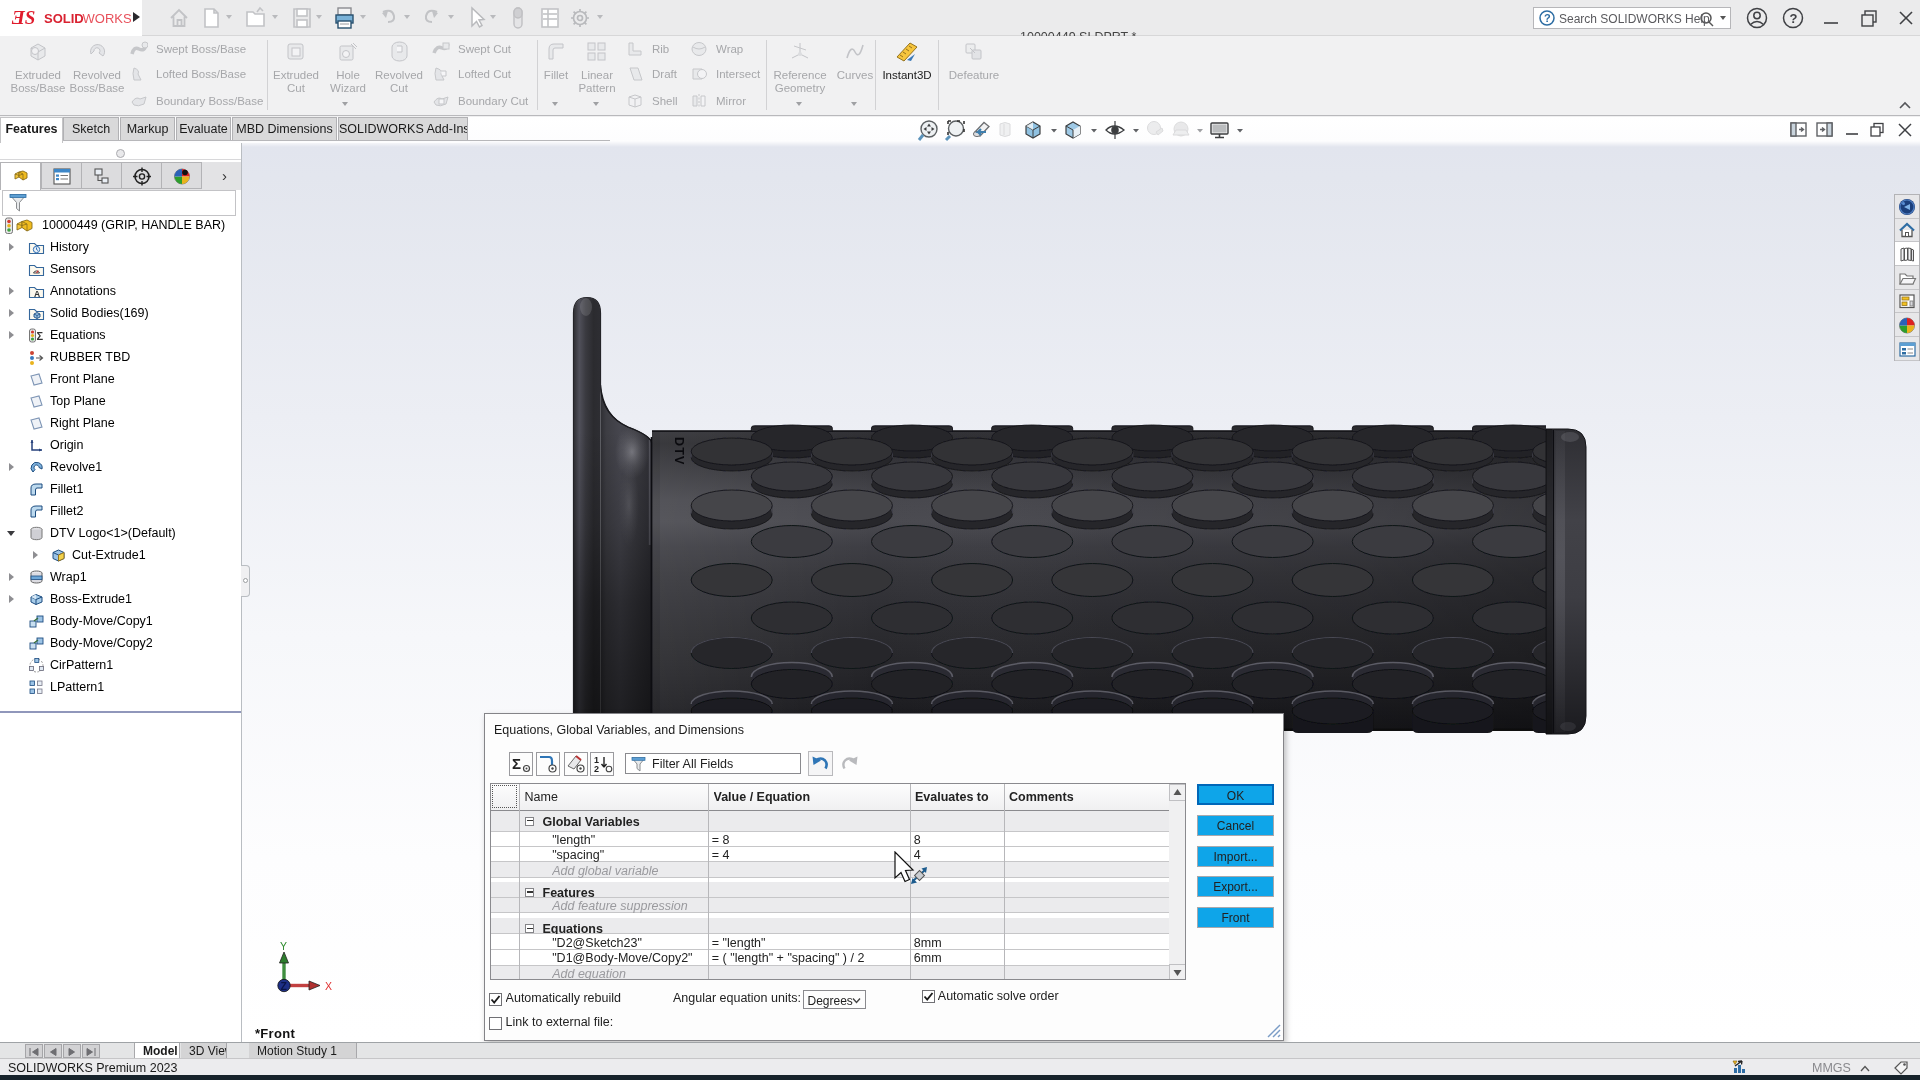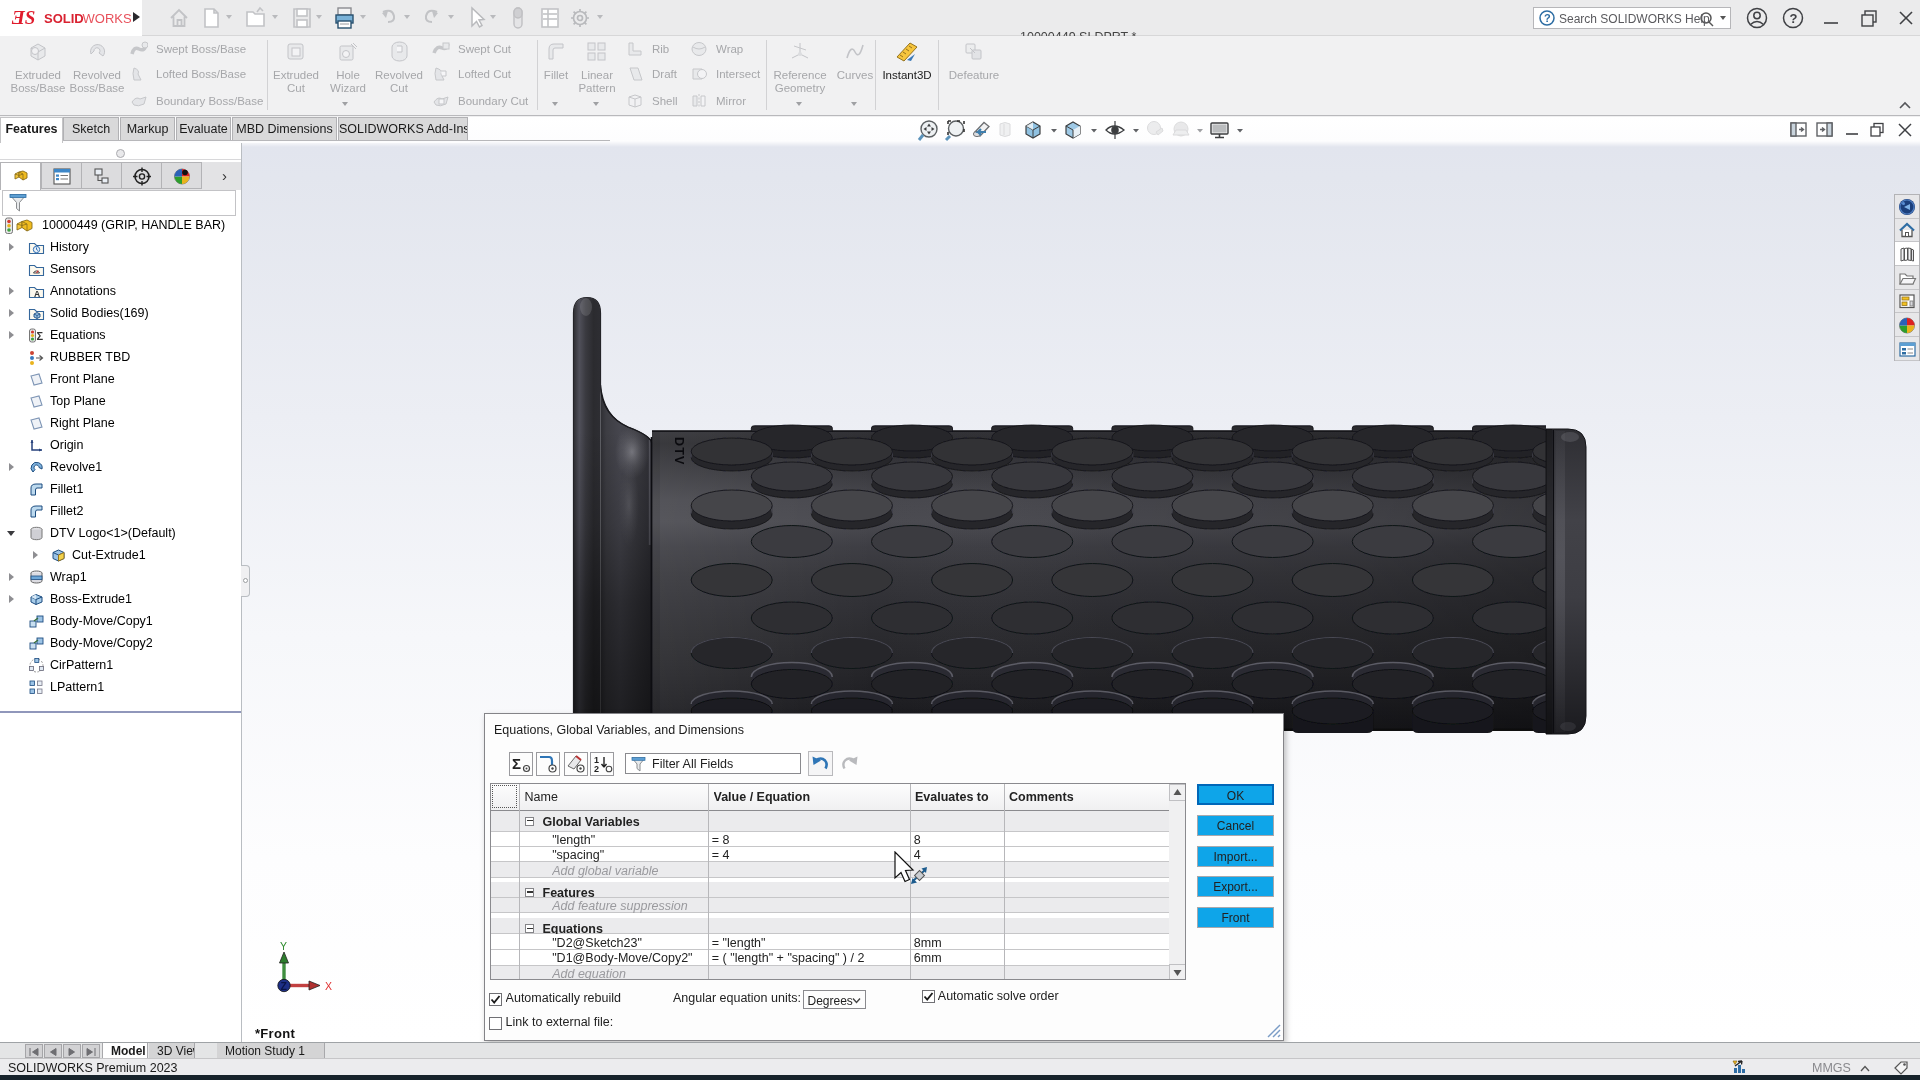--- a/index.html
+++ b/index.html
@@ -39,21 +39,21 @@
   .trow .ar { position:absolute; left:9px; top:6px; width:0; height:0; border-top:4px solid transparent; border-bottom:4px solid transparent; border-left:5px solid #8e8e92; }
   .trow .ard { position:absolute; left:7px; top:8px; width:0; height:0; border-left:4px solid transparent; border-right:4px solid transparent; border-top:5px solid #3a3a3e; }
   .trow svg.tico { position:absolute; left:28px; top:2px; }
   
   #dlg { position:absolute; left:484px; top:713px; width:800px; height:328px; background:#fdfdfd; border:1px solid #848488; box-shadow:2px 3px 6px rgba(0,0,0,0.25); }
   .dbtn { position:absolute; left:712px; width:77px; height:21px; background:#0ea5e9; border:1px solid #a8a8ac; text-align:center; font-size:12px; padding-top:3px; }
   .cell { position:absolute; font-size:12.5px; white-space:nowrap; overflow:hidden; }
   .cb { position:absolute; width:13px; height:13px; background:#fff; border:1px solid #707074; }
   
   #mtabbar { position:absolute; left:0; top:1042px; width:1920px; height:16px; background:#e4e5e6; border-top:1px solid #9fa3a6; }
-  .mtab { position:absolute; top:0; height:16px; white-space:nowrap; overflow:hidden; background:#d4d4d5; border-right:1px solid #a8a8ab; font-size:12px; padding:1px 8px 0 8px; color:#1a1a1a; }
+  .mtab { position:absolute; top:0; height:16px; white-space:nowrap; overflow:hidden; background:#d4d4d5; border-right:1px solid #a8a8ab; font-size:12px; padding:1px 8px 0 8px; color:#1a1a1a;margin-left:32px; }
   #statusbar { position:absolute; left:0; top:1058px; width:1920px; height:17px; background:#ececee; border-top:1px solid #c6c6c8; }
   #darkstrip { position:absolute; left:0; top:1075px; width:1920px; height:5px; background:#17232b; }
 </style>
 </head>
 <body>
 <div id="app">
 
 <div id="titlebar">
  <div id="logo">
   <svg width="142" height="36">

